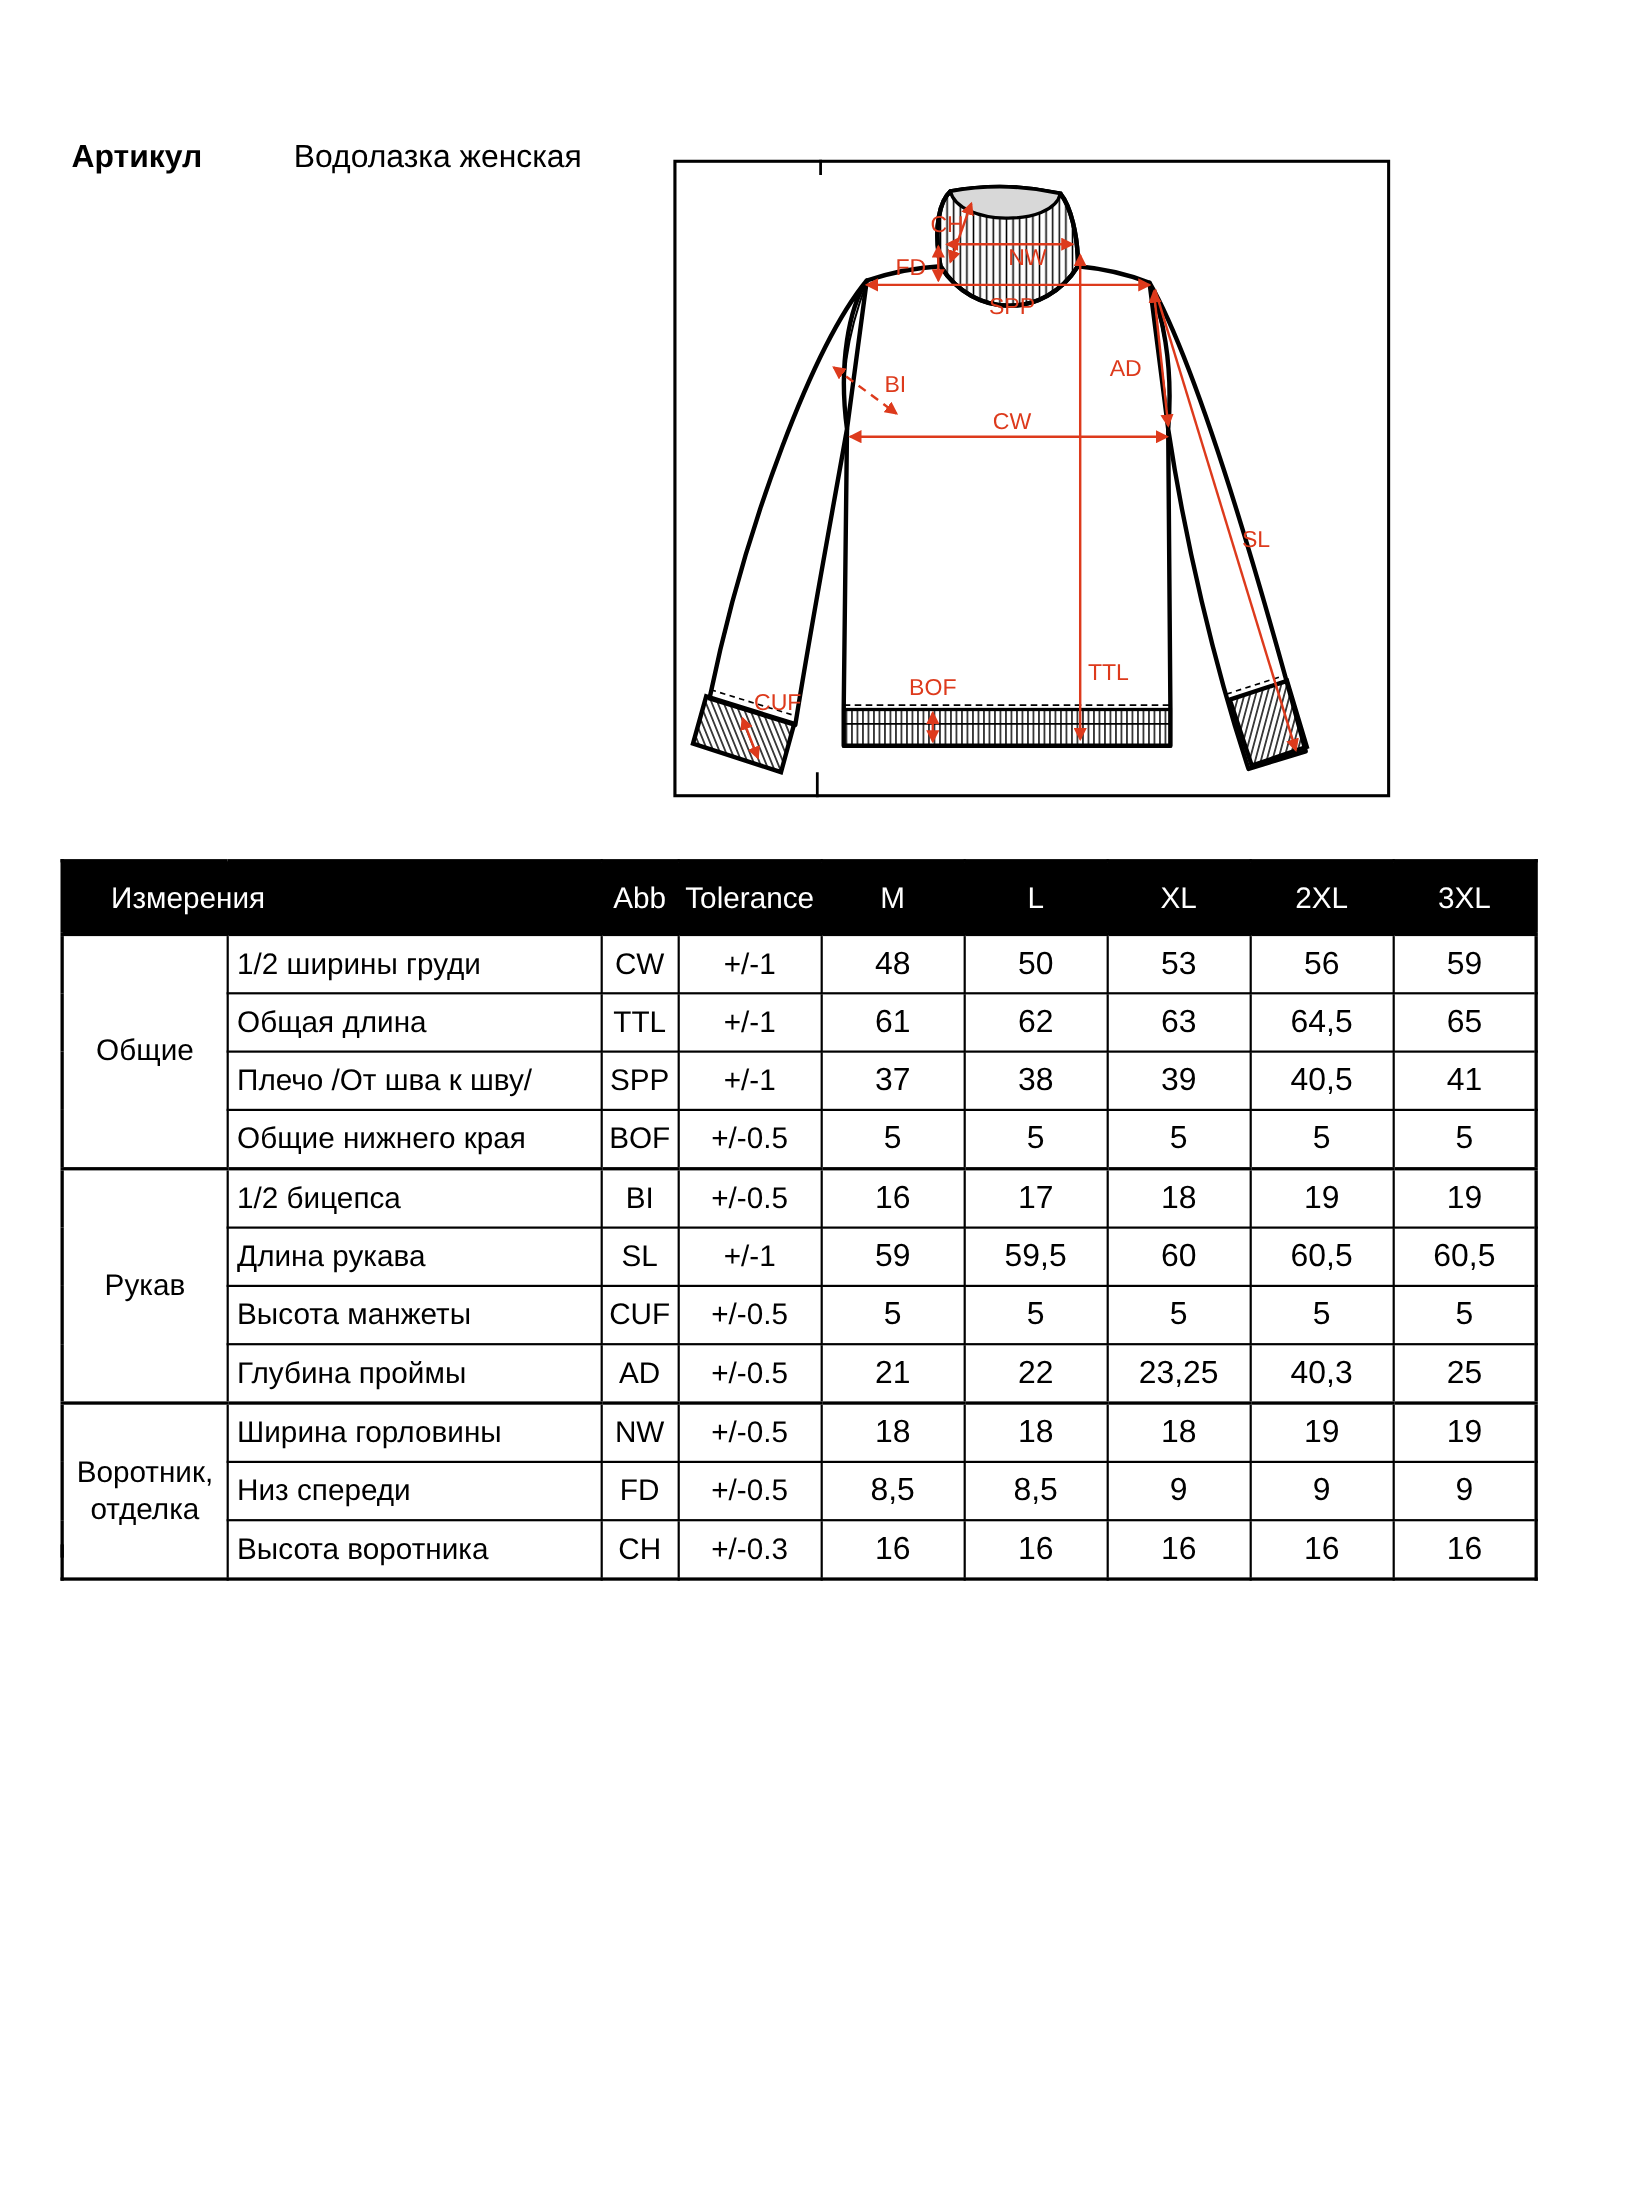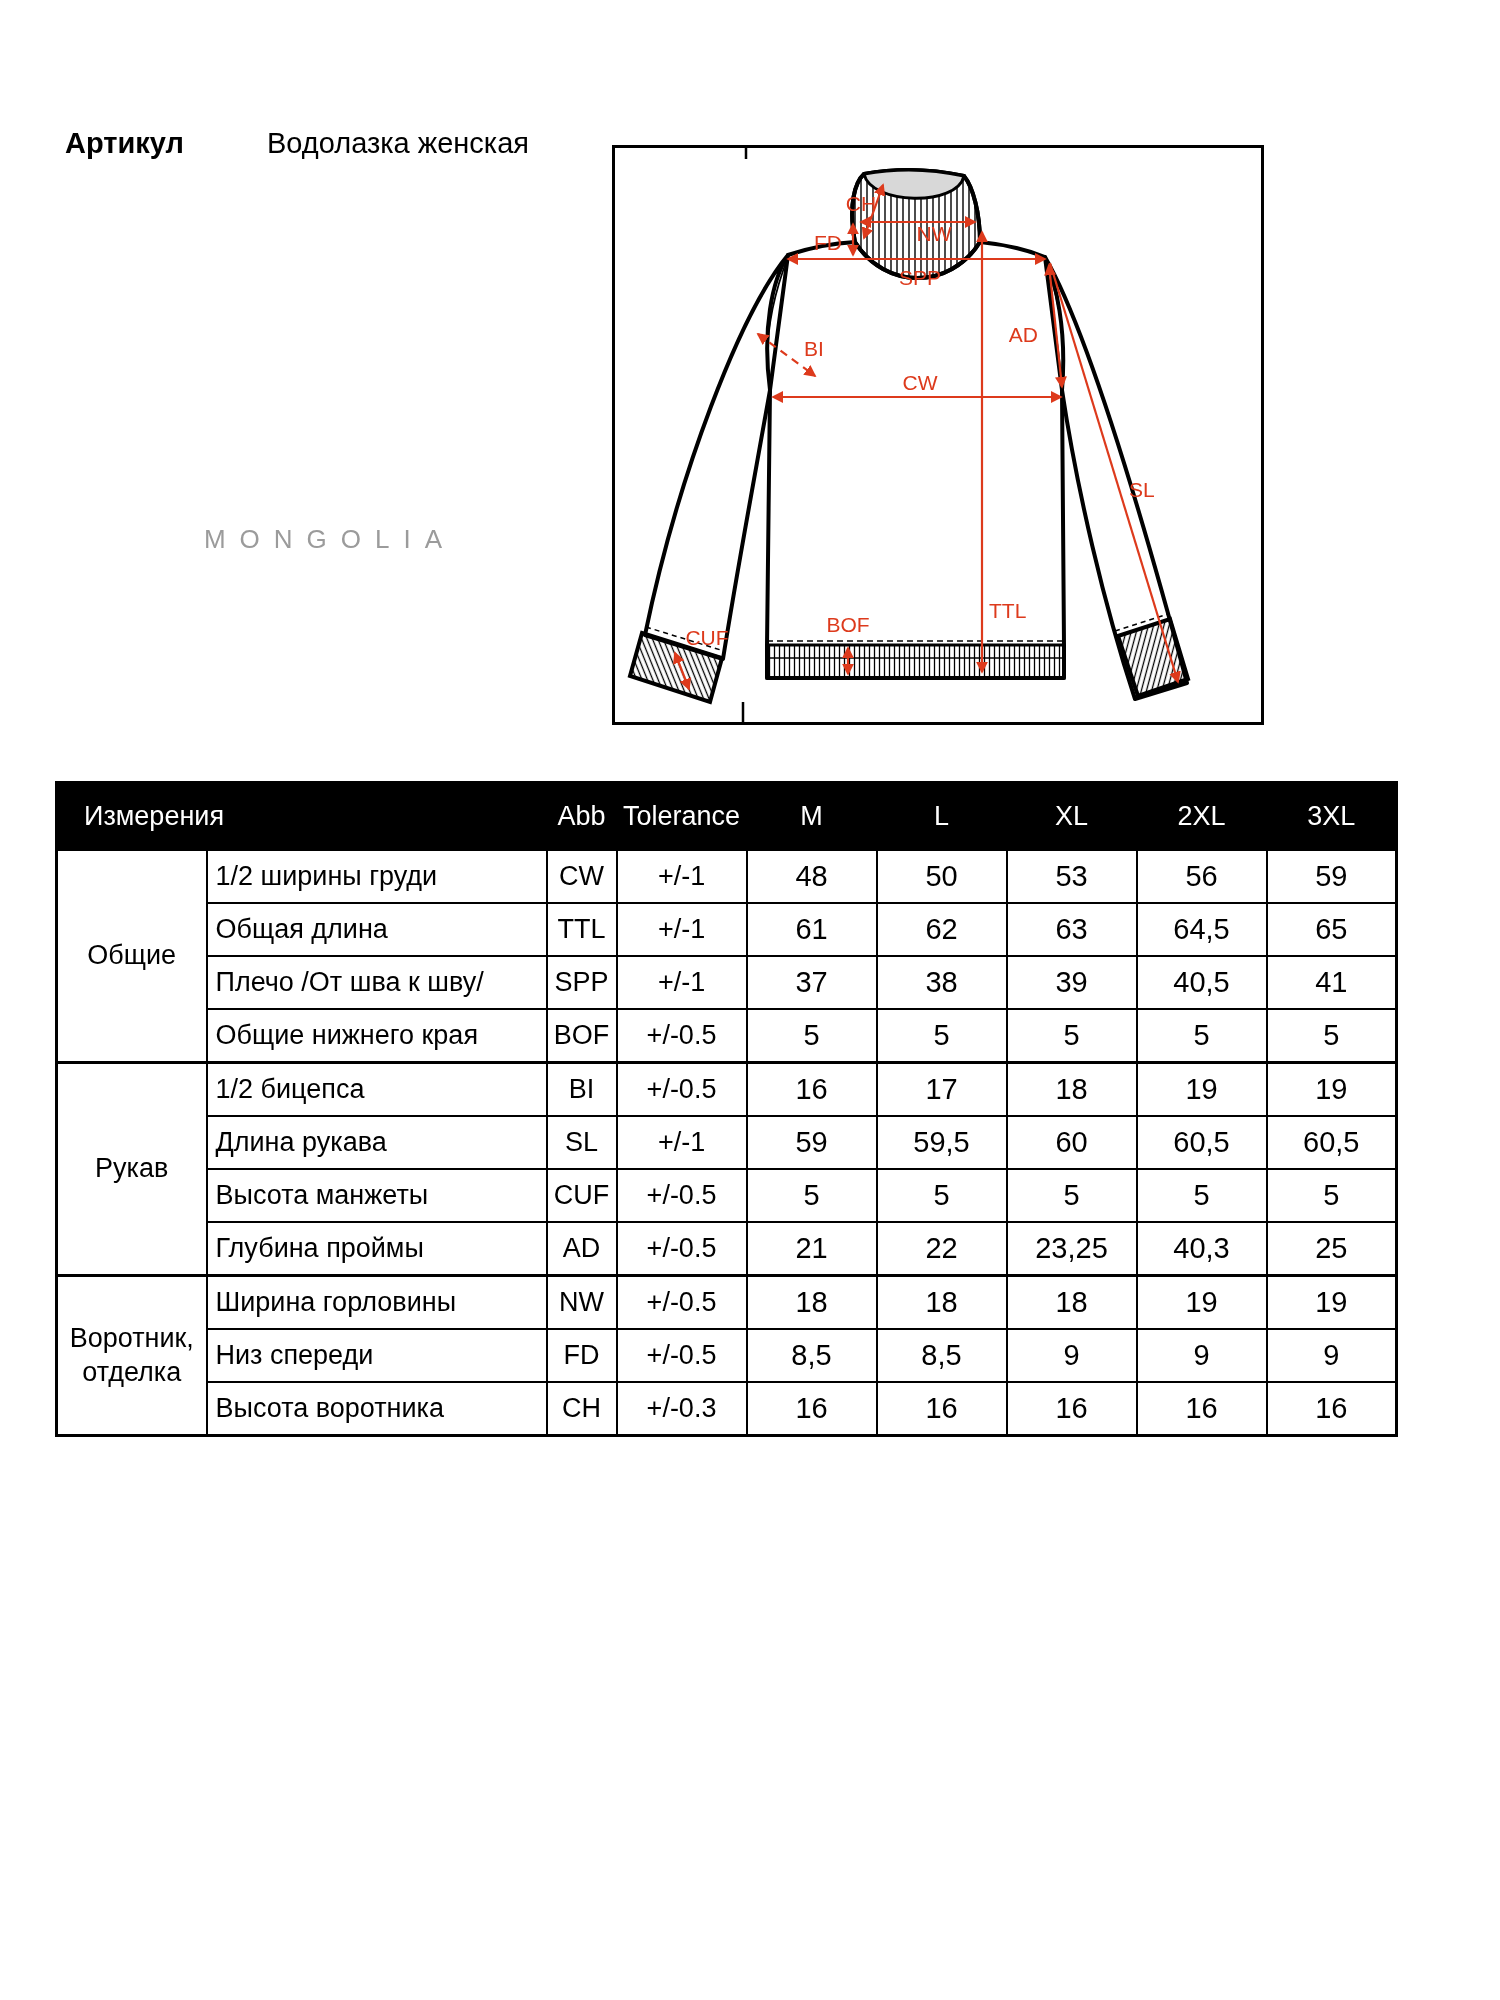--- a/index.html
+++ b/index.html
@@ -18,38 +18,37 @@
 
   
   .diagram{position:absolute;left:612px;top:145px;width:652px;height:580px;}
   .dlabel{font-family:"Liberation Sans","DejaVu Sans",sans-serif;font-size:21px;fill:#dd3a1c;}
 
   
   .size-table{position:absolute;left:55px;top:781px;border-collapse:collapse;table-layout:fixed;
               width:1340px;border:3px solid #000;}
   .size-table th{background:#000;color:#fff;font-weight:normal;font-size:27px;height:64px;
                  border:2px solid #000;padding:0;text-align:center;}
-  .size-table th.measure-h{text-align:left;padding-left:26px;}
+  .size-table th.measure-h{text-align:left;padding-left:43px;}
   .size-table td{border:2px solid #000;height:51px;padding:0;font-size:27px;text-align:center;
                  overflow:hidden;white-space:nowrap;}
   .size-table td.row-label{text-align:left;padding-left:8px;}
   .size-table td.group-cell{text-align:center;white-space:pre-line;line-height:1.25;}
   .size-table td.val{font-size:29px;}
   .size-table tr.group-start td{border-top:3px solid #000;}
   .table-tail{position:absolute;left:55px;top:1404px;width:3px;height:12px;background:#000;}
 </style>
 </head>
 <body>
 
 <div id="page">
 
   <div class="art-label">Артикул</div>
   <div class="art-value">Водолазка женская</div>
 
-  <div class="brand-sub">MONGOLIA</div>
 
   <svg class="diagram" viewBox="0 0 652 580" xmlns="http://www.w3.org/2000/svg">
     <defs>
       <marker id="ah" viewBox="0 0 10 10" refX="8.5" refY="5" markerWidth="12" markerHeight="12" orient="auto-start-reverse" markerUnits="userSpaceOnUse">
         <path d="M0,0L10,5L0,10Z" fill="#dd3a1c"></path>
       </marker>
       <pattern id="ribV" width="5" height="8" patternUnits="userSpaceOnUse">
         <line x1="2.5" y1="0" x2="2.5" y2="8" stroke="#000" stroke-width="1.3"></line>
       </pattern>
       <pattern id="ribC" width="6" height="8" patternUnits="userSpaceOnUse">

